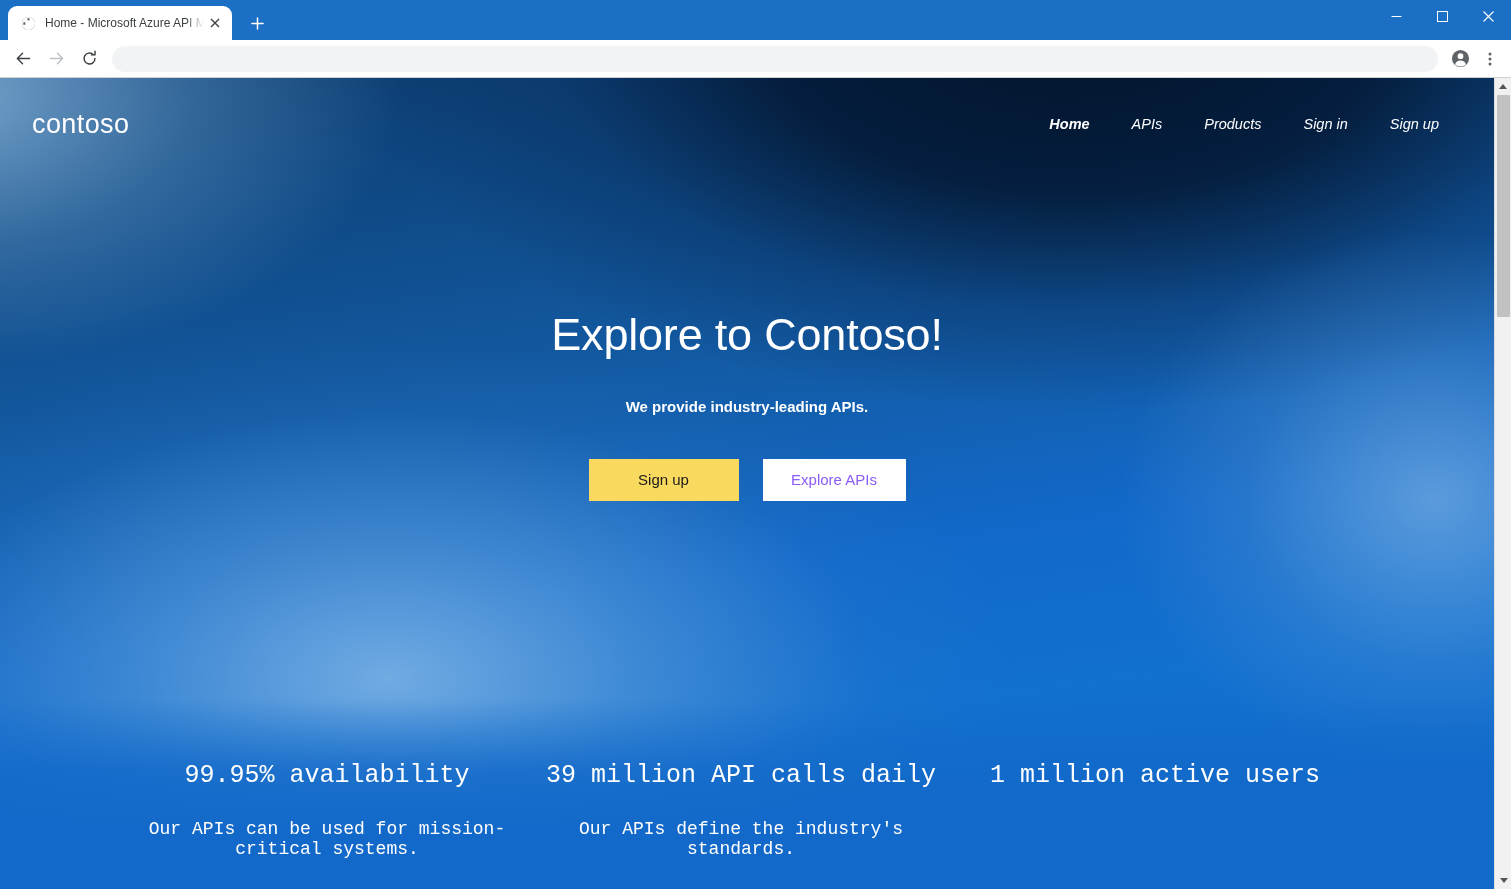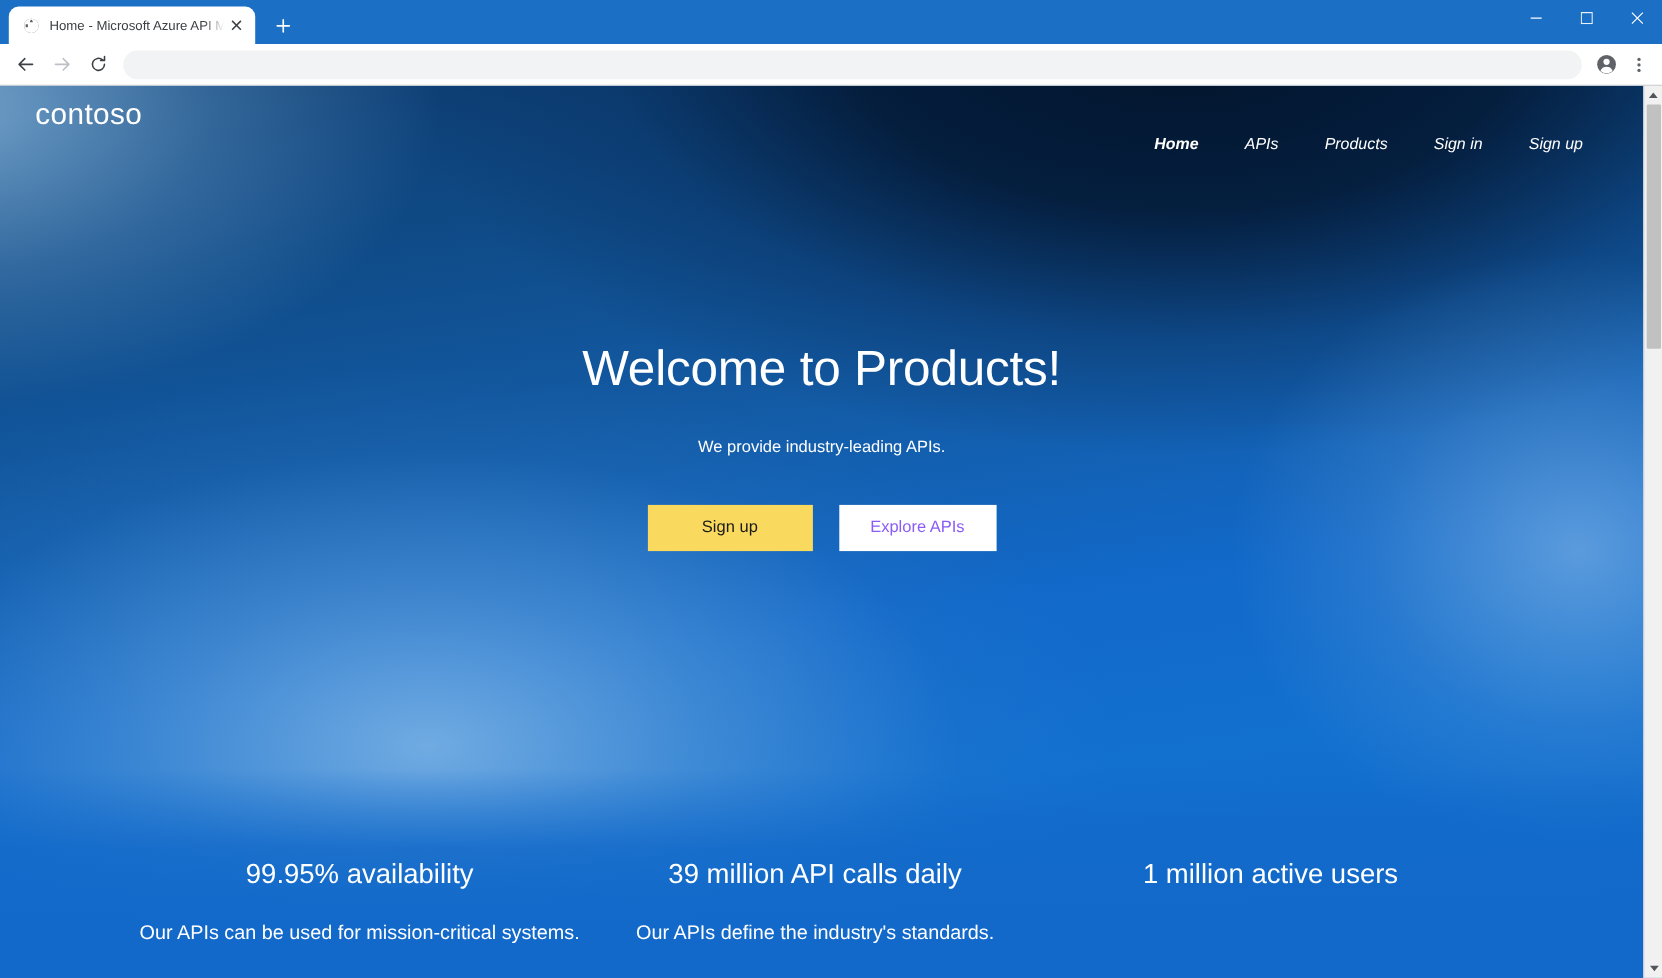--- a/index.html
+++ b/index.html
@@ -156,21 +156,22 @@
     height: 190px;
     background: linear-gradient(to bottom, rgba(18,105,201,0) 0%, rgba(18,105,201,0.82) 38%, #1269c9 72%, #1269c9 100%);
   }
 
   .page-inner { position: relative; z-index: 2; height: 100%; }
 
   
   .site-header {
     height: 92px;
     display: flex;
-    padding: 13px 34px 0 32px;
+    align-items: center;
+    padding: 0 34px 0 32px;
   }
   .brand {
     font-size: 27px;
     font-weight: 300;
     color: #ffffff;
     letter-spacing: 0.4px;
     line-height: 1;
   }
   .site-nav {
     margin-left: auto;
@@ -195,21 +196,21 @@
   .hero-title {
     color: #ffffff;
     font-size: 45px;
     font-weight: 300;
     line-height: 1.1;
     letter-spacing: -0.2px;
   }
   .hero-sub {
     color: #ffffff;
     font-size: 15px;
-    font-weight: 400;
+    font-weight: 700;
     margin-top: 38px;
   }
   .hero-actions {
     margin-top: 44px;
     display: flex;
     justify-content: center;
     gap: 24px;
   }
   .btn {
     font-size: 15px;
@@ -229,20 +230,21 @@
     width: 143px; height: 42px;
   }
 
   
   .stats {
     position: absolute;
     left: 0; right: 12px;
     bottom: 30px;
     display: flex;
     padding: 0 120px;
+    font-family: Liberation Mono, monospace;
   }
   .stat {
     flex: 1 1 0;
     text-align: center;
     color: #ffffff;
   }
   .stat-value {
     font-size: 25px;
     font-weight: 400;
     line-height: 1.15;
@@ -383,21 +385,21 @@
           <div class="site-nav">
             <a class="nav-link active">Home</a>
             <a class="nav-link">APIs</a>
             <a class="nav-link">Products</a>
             <a class="nav-link">Sign in</a>
             <a class="nav-link">Sign up</a>
           </div>
         </div>
 
         <div class="hero">
-          <h1 class="hero-title">Welcome to Products!</h1>
+          <h1 class="hero-title">Explore to Contoso!</h1>
           <p class="hero-sub">We provide industry-leading APIs.</p>
           <div class="hero-actions">
             <button class="btn btn-primary">Sign up</button>
             <button class="btn btn-secondary">Explore APIs</button>
           </div>
         </div>
 
         <div class="stats">
           <div class="stat">
             <div class="stat-value">99.95% availability</div>

